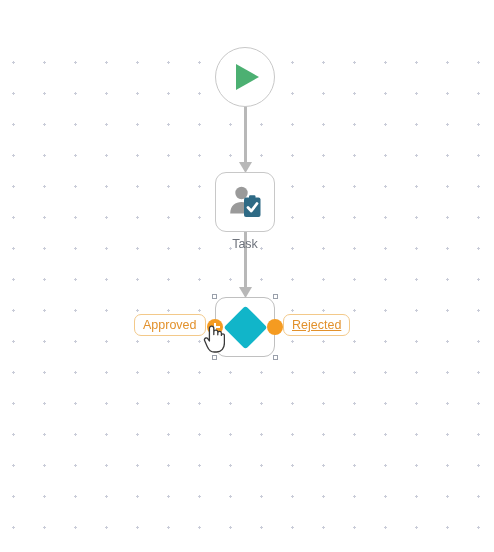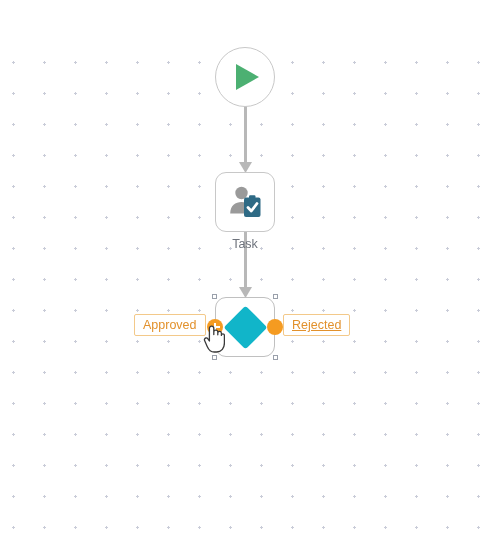--- a/index.html
+++ b/index.html
@@ -143,21 +143,21 @@
     left: 3.5px; top: 0; width: 2px; height: 9px;
   }
 
   
   .branch-label {
     position: absolute;
     height: 22px;
     line-height: 20px;
     padding: 0 8px;
     border: 1px solid #f3c98a;
-    border-radius: 2px;
+    border-radius: 7px;
     background: #ffffff;
     color: #e2912c;
     font-size: 12.5px;
     white-space: nowrap;
     box-sizing: border-box;
     z-index: 4;
   }
   .branch-label.left  { left: 134px; top: 281px; }
   .branch-label.right { left: 283px; top: 281px; text-decoration: underline; }
 

